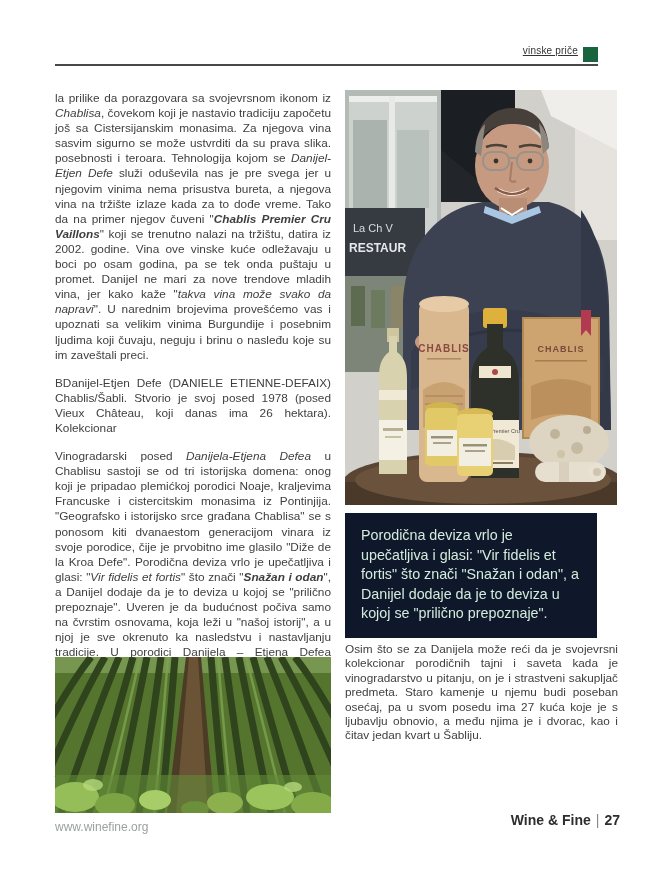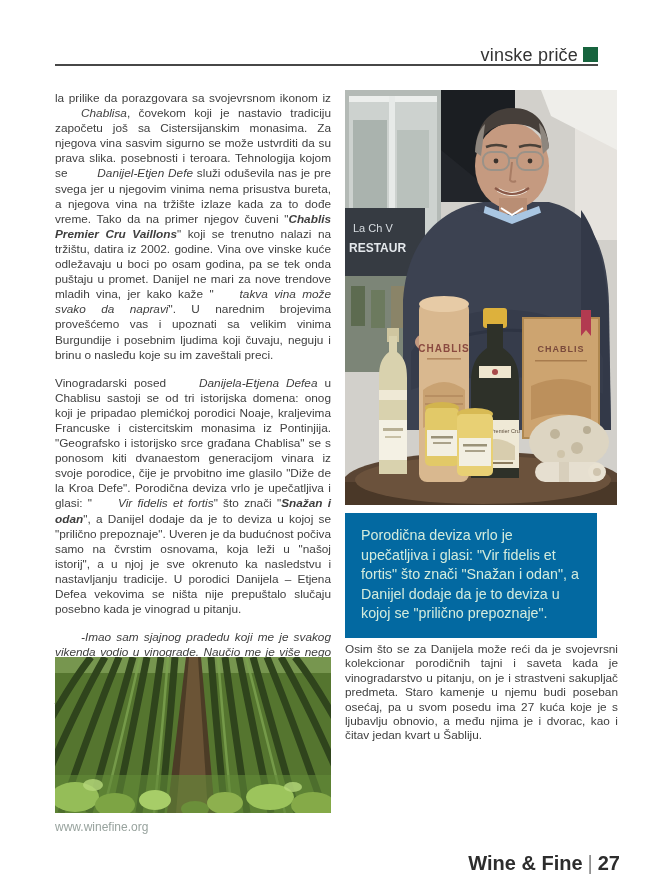--- a/index.html
+++ b/index.html
@@ -2,75 +2,77 @@
 <html><head>
 <meta charset="utf-8">
 <style>
   html,body{margin:0;padding:0;background:#ffffff;}
   .page{
     position:relative;width:660px;height:890px;background:#ffffff;
     font-family:"Liberation Sans",sans-serif;overflow:hidden;
   }
   
   .section-label{
-    position:absolute;top:45px;right:82px;font-size:18px;color:#333;
+    position:absolute;top:45px;right:82px;font-size:10px;color:#333;
     letter-spacing:0.2px;
+    text-decoration:underline;
   }
   .section-square{
     position:absolute;top:47px;left:583px;width:15px;height:15px;background:#17643e;
   }
   .header-rule{
     position:absolute;left:55px;top:64px;width:543px;height:2px;background:#474747;
   }
   
   .col-left{position:absolute;left:55px;top:91px;width:276px;}
   p.body{
     font-size:11.8px;line-height:15.1px;text-align:justify;color:#3e3e3e;
     margin:0 0 13px 0;
   }
-  .seg-i{font-style:italic;margin-left:26px;}
+  .seg-i{font-style:italic;}
   .seg-bi{font-weight:bold;font-style:italic;}
   .vineyard{
     position:absolute;left:55px;top:657px;width:276px;height:156px;overflow:hidden;
   }
   .portrait{
     position:absolute;left:345px;top:90px;width:272px;height:415px;overflow:hidden;
   }
   .quote-box{
     position:absolute;left:345px;top:513px;width:252px;min-height:124px;
-    box-sizing:border-box;background:#0369a1;color:#d3ecdd;
+    box-sizing:border-box;background:#0f172a;color:#d3ecdd;
     padding:13px 16px 14px 16px;
   }
   .quote-box p{margin:0;font-size:14.3px;line-height:19.5px;}
   .col-right{position:absolute;left:345px;top:642px;width:273px;}
   .col-right p{
     font-size:11.8px;line-height:14.4px;text-align:justify;color:#3e3e3e;margin:0;
   }
   
   .footer-site{
     position:absolute;left:55px;top:820px;font-size:12px;color:#98a39e;
     text-decoration:none;cursor:pointer;
   }
   .footer-mag{
-    position:absolute;right:40px;top:812px;font-size:20px;font-weight:bold;color:#2d2d2d;margin-top:40px;
+    position:absolute;right:40px;top:812px;font-size:14px;font-weight:bold;color:#2d2d2d;
   }
   .footer-mag .sep{font-weight:400;color:#888;margin:0 5px;}
   svg text{font-family:"Liberation Sans",sans-serif;}
 </style>
 </head>
 <body>
 
 <div class="page">
 
   <span class="section-label">vinske priče</span>
   <span class="section-square"></span>
   <div class="header-rule"></div>
 
   <div class="col-left">
     <p class="body"><span>la prilike da porazgovara sa svojevrsnom ikonom iz </span><span class="seg-i">Chablisa</span><span>, čovekom koji je nastavio tradiciju započetu još sa Cistersijanskim monasima. Za njegova vina sasvim sigurno se može ustvrditi da su prava slika. posebnosti i teroara. Tehnologija kojom se </span><span class="seg-i">Danijel-Etjen Defe</span><span> služi oduševila nas je pre svega jer u njegovim vinima nema prisustva bureta, a njegova vina na tržište izlaze kada za to dođe vreme. Tako da na primer njegov čuveni "</span><span class="seg-bi">Chablis Premier Cru Vaillons</span><span>" koji se trenutno nalazi na tržištu, datira iz 2002. godine. Vina ove vinske kuće odležavaju u boci po osam godina, pa se tek onda puštaju u promet. Danijel ne mari za nove trendove mladih vina, jer kako kaže "</span><span class="seg-i">takva vina može svako da napravi</span><span>". U narednim brojevima provešćemo vas i upoznati sa velikim vinima Burgundije i posebnim ljudima koji čuvaju, neguju i brinu o nasleđu koje su im zaveštali preci.</span></p>
+    <p class="body"><span>BDanijel-Etjen Defe (DANIELE ETIENNE-DEFAIX) Chablis/Šabli. Stvorio je svoj posed 1978 (posed Vieux Château, koji danas ima 26 hektara). Kolekcionar</span></p>
     <p class="body"><span>Vinogradarski posed </span><span class="seg-i">Danijela-Etjena Defea</span><span> u Chablisu sastoji se od tri istorijska domena: onog koji je pripadao plemićkoj porodici Noaje, kraljevima Francuske i cistercitskim monasima iz Pontinjija. "Geografsko i istorijsko srce građana Chablisa" se s ponosom kiti dvanaestom generacijom vinara iz svoje porodice, čije je prvobitno ime glasilo "Diže de la Kroa Defe". Porodična deviza vrlo je upečatljiva i glasi: "</span><span class="seg-i">Vir fidelis et fortis</span><span>" što znači "</span><span class="seg-bi">Snažan i odan</span><span>", a Danijel dodaje da je to deviza u kojoj se "prilično prepoznaje". Uveren je da budućnost počiva samo na čvrstim osnovama, koja leži u "našoj istorij", a u njoj je sve okrenuto ka nasledstvu  i nastavljanju tradicije. U porodici Danijela – Etjena Defea vekovima se ništa nije prepuštalo slučaju posebno kada je vinograd u pitanju.</span></p>
     <p class="body"><span class="seg-i">-Imao sam sjajnog pradedu koji me je svakog vikenda vodio u vinograde. Naučio me je više nego što sam naučio tokom sedam godina studija. Naučio me je najdragocenijoj stvari, a to je da umeš da prepoznaš zemljište – kaže Danijel – Etjen Defe.</span></p>
   </div>
 
   <div class="vineyard">
     <svg viewBox="0 0 276 156" width="276" height="156" preserveAspectRatio="none">
       <rect width="276" height="156" fill="#55752f"></rect>
       <rect width="276" height="16" fill="#7e9c55" opacity="0.85"></rect>
 
       <g stroke="#2f441c" stroke-width="7" fill="none">

